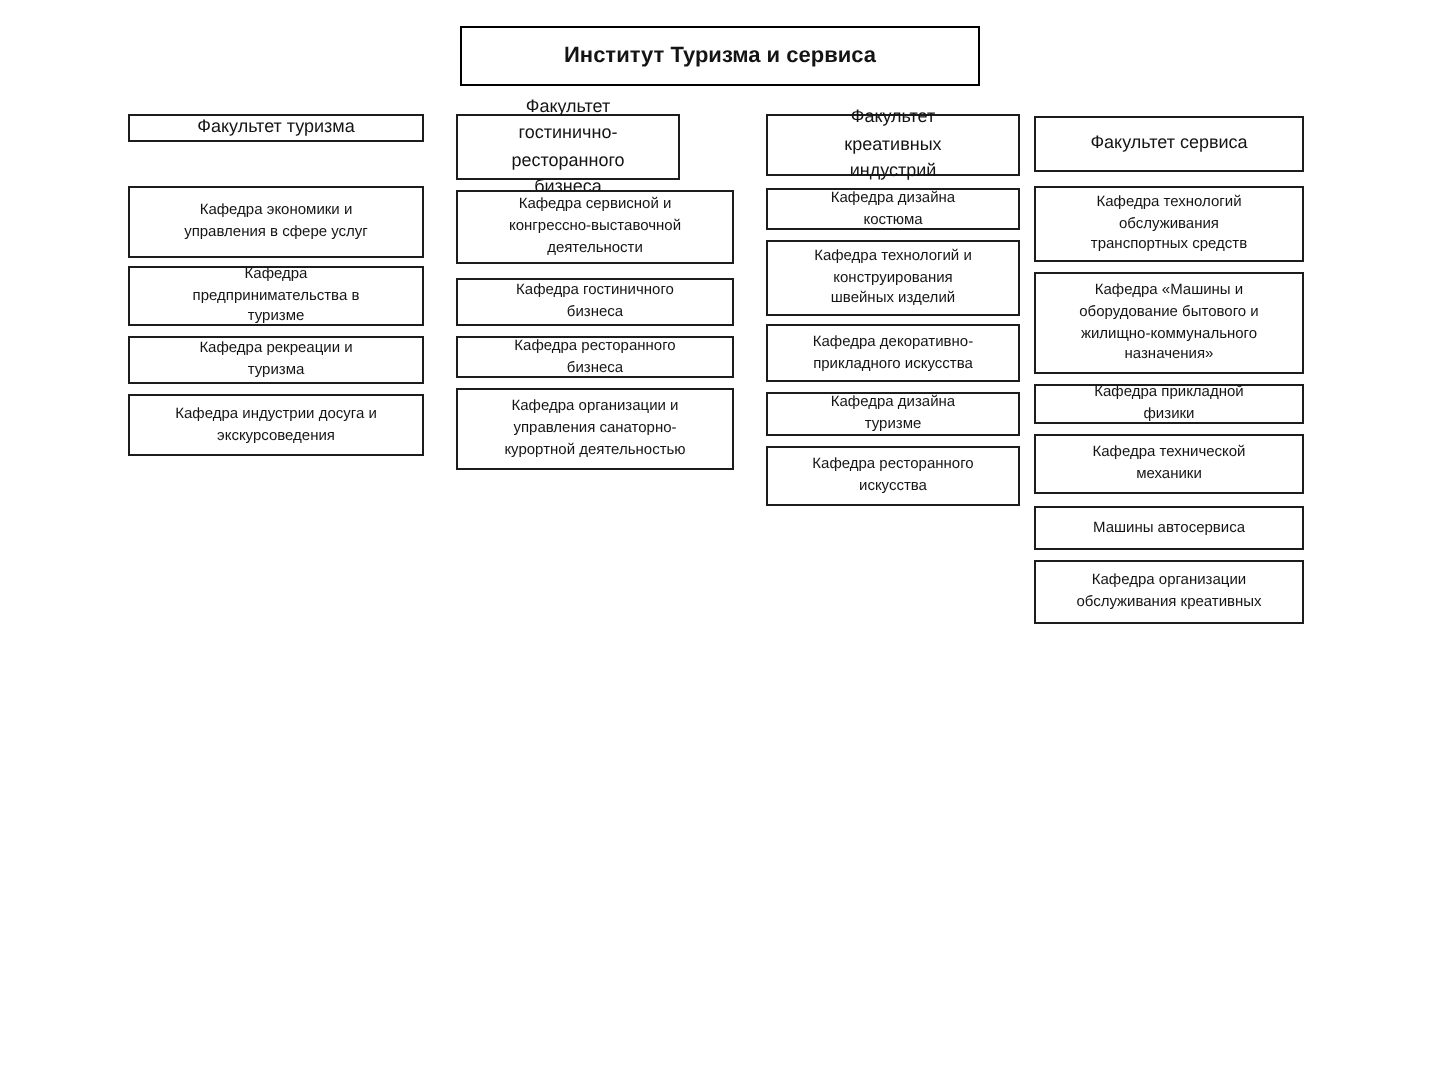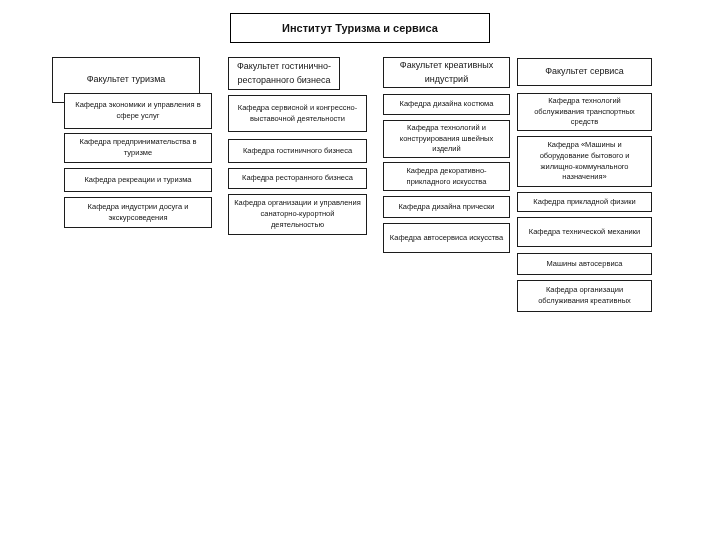--- a/index.html
+++ b/index.html
@@ -17,21 +17,21 @@
   }
   .box {
     position: absolute;
     box-sizing: border-box;
     border: 1px solid #1c1c1c;
     background: #ffffff;
     display: flex;
     align-items: center;
     justify-content: center;
     text-align: center;
-    padding: 1px 5px;
+    padding: 1px 20px;
     color: #141414;
   }
   .title-box {
     font-weight: bold;
     font-size: 11px;
     line-height: 1.3;
     border-color: #000000;
   }
   .head {
     font-size: 9px;
@@ -42,38 +42,38 @@
     line-height: 1.45;
   }
 </style>
 </head>
 <body>
 
 <div class="slide">
 
   <div class="box title-box" style="left:230px; top:13px; width:260px; height:30px">Институт Туризма и сервиса</div>
 
-  <div class="box head" style="left:52px; top:57px; width:148px; height:46px">Факультет туризма</div>
+  <div class="box head" style="left:64px; top:57px; width:148px; height:14px">Факультет туризма</div>
   <div class="box dept" style="left:64px; top:93px; width:148px; height:36px">Кафедра экономики и управления в сфере услуг</div>
   <div class="box dept" style="left:64px; top:133px; width:148px; height:30px">Кафедра предпринимательства в туризме</div>
   <div class="box dept" style="left:64px; top:168px; width:148px; height:24px">Кафедра рекреации и туризма</div>
   <div class="box dept" style="left:64px; top:197px; width:148px; height:31px">Кафедра индустрии досуга и экскурсоведения</div>
 
   <div class="box head" style="left:228px; top:57px; width:112px; height:33px">Факультет гостинично-ресторанного бизнеса</div>
   <div class="box dept" style="left:228px; top:95px; width:139px; height:37px">Кафедра сервисной и конгрессно-выставочной деятельности</div>
   <div class="box dept" style="left:228px; top:139px; width:139px; height:24px">Кафедра гостиничного бизнеса</div>
   <div class="box dept" style="left:228px; top:168px; width:139px; height:21px">Кафедра ресторанного бизнеса</div>
   <div class="box dept" style="left:228px; top:194px; width:139px; height:41px">Кафедра организации и управления санаторно-курортной деятельностью</div>
 
   <div class="box head" style="left:383px; top:57px; width:127px; height:31px">Факультет креативных индустрий</div>
   <div class="box dept" style="left:383px; top:94px; width:127px; height:21px">Кафедра дизайна костюма</div>
   <div class="box dept" style="left:383px; top:162px; width:127px; height:29px">Кафедра декоративно-прикладного искусства</div>
   <div class="box dept" style="left:383px; top:120px; width:127px; height:38px">Кафедра технологий и конструирования швейных изделий</div>
-  <div class="box dept" style="left:383px; top:196px; width:127px; height:22px">Кафедра дизайна прически</div>
-  <div class="box dept" style="left:383px; top:223px; width:127px; height:30px">Кафедра автосервиса искусства</div>
+  <div class="box dept" style="left:383px; top:196px; width:127px; height:22px">Кафедра дизайна туризме</div>
+  <div class="box dept" style="left:383px; top:223px; width:127px; height:30px">Кафедра ресторанного искусства</div>
 
   <div class="box head" style="left:517px; top:58px; width:135px; height:28px">Факультет сервиса</div>
   <div class="box dept" style="left:517px; top:93px; width:135px; height:38px">Кафедра технологий обслуживания транспортных средств</div>
   <div class="box dept" style="left:517px; top:136px; width:135px; height:51px">Кафедра «Машины и оборудование бытового и жилищно-коммунального назначения»</div>
   <div class="box dept" style="left:517px; top:192px; width:135px; height:20px">Кафедра прикладной физики</div>
   <div class="box dept" style="left:517px; top:217px; width:135px; height:30px">Кафедра технической механики</div>
   <div class="box dept" style="left:517px; top:253px; width:135px; height:22px">Машины автосервиса</div>
   <div class="box dept" style="left:517px; top:280px; width:135px; height:32px">Кафедра организации обслуживания креативных</div>
 
 </div>

